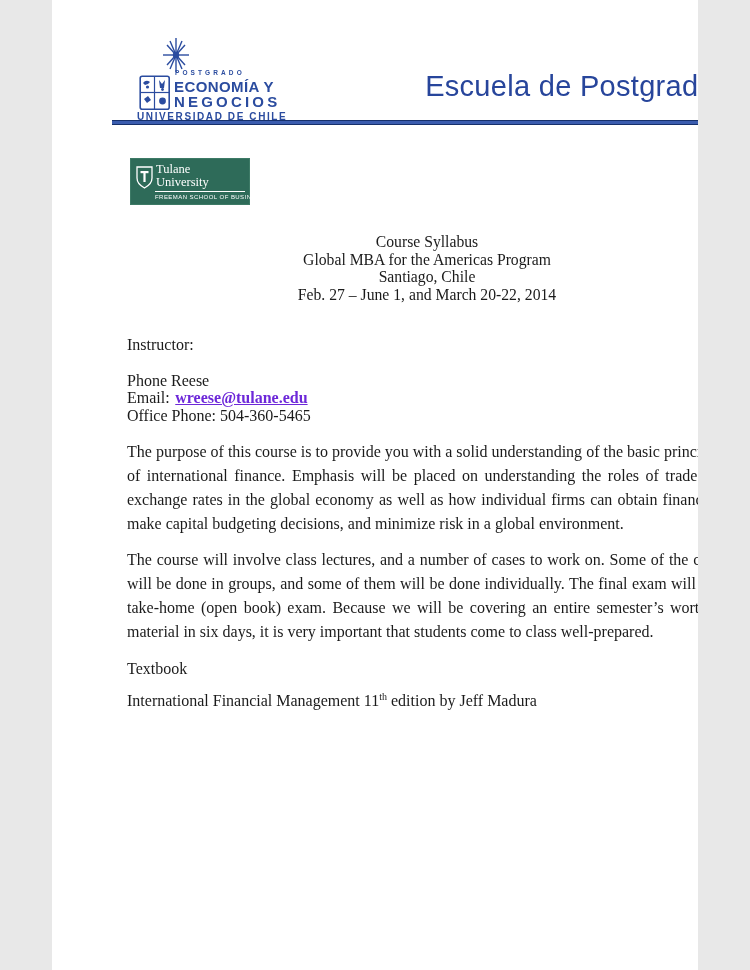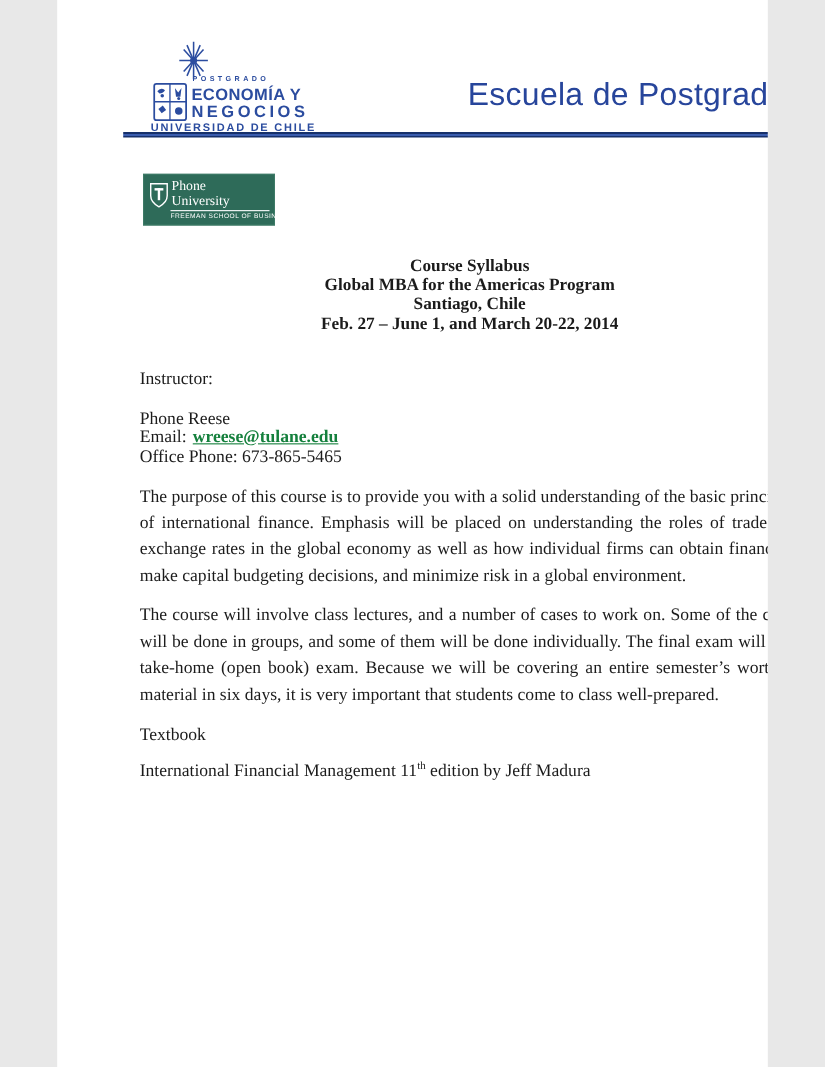--- a/index.html
+++ b/index.html
@@ -56,26 +56,26 @@
   .tulane-rule  { position:absolute; left:24px; top:32px; width:90px; height:1px;
                   background:#ffffff; }
   .tulane-sub   { position:absolute; left:24px; top:35px; font-size:6px;
                   letter-spacing:0.45px; font-family:"Liberation Sans", sans-serif;
                   white-space:nowrap; }
 
   
   .doc-content { position:absolute; left:75px; top:233px; width:600px;
                  font-size:16px; }
   .title-block { text-align:center; font-size:15.7px; line-height:17.5px; }
-  .title-line  { white-space:nowrap;font-weight:bold; }
+  .title-line  { white-space:nowrap; }
 
   .contact-heading { margin-top:33px; line-height:17.5px; }
   .contact-name    { margin-top:18px; line-height:17.5px; }
   .contact-line    { line-height:17.5px; }
-  .email-link { color:#15803d; font-weight:bold; text-decoration:underline;
+  .email-link { color:#6d28d9; font-weight:bold; text-decoration:underline;
                 margin-left:0.35em; cursor:pointer; }
 
   .section-heading { margin-top:15px; line-height:17.5px; }
   .para { line-height:24px; text-align:justify; text-align-last:left; }
   .para-1 { margin-top:16px; }
   .para-2 { margin-top:12px; }
 
   .textbook-heading { margin-top:16px; line-height:17.5px; }
   .textbook-line    { margin-top:14px; line-height:17.5px; }
   .sup { font-size:10px; vertical-align:super; line-height:0; }
@@ -117,21 +117,21 @@
   <div class="school-title">Escuela de Postgrado</div>
 
   <div class="header-rule"></div>
 
   <div class="tulane-badge">
     <svg class="tulane-shield" width="17" height="23" viewBox="0 0 17 23">
       <path d="M1 1 H16 V12 Q16 18 8.5 22 Q1 18 1 12 Z" fill="none" stroke="#ffffff" stroke-width="1.3"></path>
       <rect x="4.5" y="5" width="8" height="2.2" fill="#ffffff"></rect>
       <rect x="7.4" y="5" width="2.2" height="11" fill="#ffffff"></rect>
     </svg>
-    <div class="tulane-name1">Phone</div>
+    <div class="tulane-name1">Tulane</div>
     <div class="tulane-name2">University</div>
     <div class="tulane-rule"></div>
     <div class="tulane-sub">FREEMAN SCHOOL OF BUSINESS</div>
   </div>
 
   <div class="doc-content">
 
     <div class="title-block">
       <div class="title-line">Course Syllabus</div>
       <div class="title-line">Global MBA for the Americas Program</div>
@@ -140,21 +140,21 @@
     </div>
 
     <div class="contact-heading">Instructor:</div>
 
     <div class="contact-name">Phone Reese</div>
 
     <div class="contact-line">
       <span>Email:</span><a class="email-link">wreese@tulane.edu</a>
     </div>
 
-    <div class="contact-line">Office Phone: 673-865-5465</div>
+    <div class="contact-line">Office Phone: 504-360-5465</div>
 
 
     <div class="para para-1">The purpose of this course is to provide you with a solid understanding of the basic principles of international finance. Emphasis will be placed on understanding the roles of trade and exchange rates in the global economy as well as how individual firms can obtain financing, make capital budgeting decisions, and minimize risk in a global environment.</div>
 
     <div class="para para-2">The course will involve class lectures, and a number of cases to work on. Some of the cases will be done in groups, and some of them will be done individually. The final exam will be a take-home (open book) exam. Because we will be covering an entire semester’s worth of material in six days, it is very important that students come to class well-prepared.</div>
 
     <div class="textbook-heading">Textbook</div>
 
     <div class="textbook-line">
       <span>International Financial Management 11</span><span class="sup">th</span><span> edition by Jeff Madura</span>

